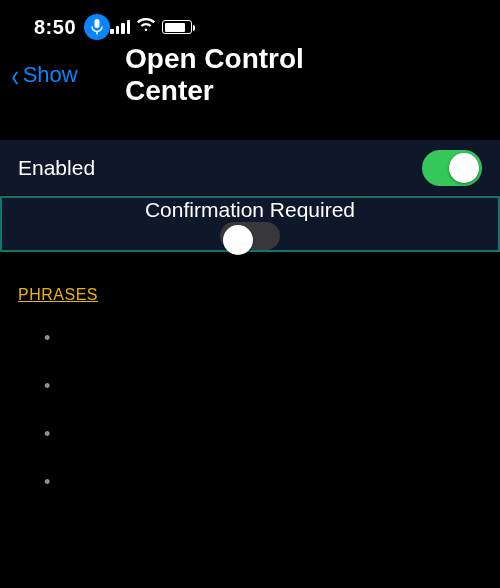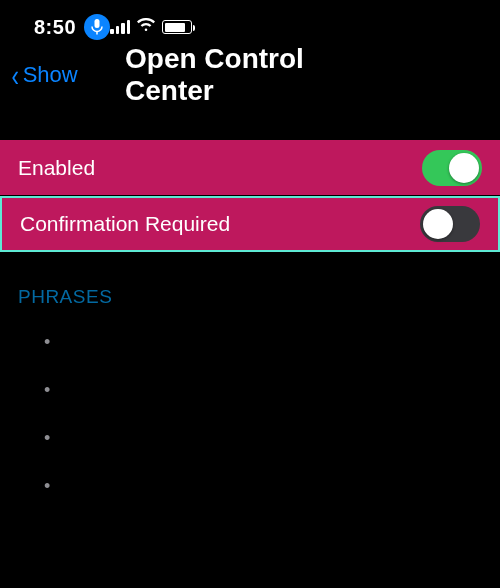--- a/index.html
+++ b/index.html
@@ -13,28 +13,28 @@
   .bars span { width: 3.5px; background: #fff; border-radius: 1px; display: block; }
   .bars span:nth-child(1){height:5px} .bars span:nth-child(2){height:8px} .bars span:nth-child(3){height:11px} .bars span:nth-child(4){height:14px}
   .battery { width: 30px; height: 14px; border: 1.5px solid #fff; border-radius: 3px; position: relative; display: flex; align-items: center; padding: 1.5px; }
   .battery::after { content:""; position:absolute; right:-4px; top:4px; width:2.5px; height:6px; background:#fff; border-radius:0 2px 2px 0; }
   .battery .fill { background:#fff; height:100%; width:80%; border-radius:1px; }
   .nav-bar { display: flex; align-items: center; padding: 12px 10px 22px 10px; position: relative; }
   .back-btn { display: flex; align-items: center; color: #0a84ff; font-size: 22px; gap: 2px; }
   .back-btn .chev { font-size: 32px; line-height: 0; transform: scaleX(0.7); }
   .nav-title { position: absolute; left: 50%; transform: translateX(-50%); font-size: 28px; font-weight: 600; }
   .spacer { height: 30px; }
-  .cell { display:flex; align-items:center; justify-content:space-between; padding: 0 18px; height: 56px; background:#be185d; border-bottom: 0.5px solid #000; }
+  .cell { display:flex; align-items:center; justify-content:space-between; padding: 0 18px; height: 56px; background:#0f172a; border-bottom: 0.5px solid #000; }
   .cell .label { font-size: 21px; font-weight: 400; }
   .switch { width: 60px; height: 36px; border-radius: 18px; position: relative; }
   .switch .knob { position:absolute; top:3px; width:30px; height:30px; border-radius:50%; background:#fff; box-shadow: 0 1px 3px rgba(0,0,0,0.4); }
   .switch.on { background:#34c759; } .switch.on .knob { right:3px; }
   .switch.off { background:#39393d; } .switch.off .knob { left:3px; }
-  .highlight { border: 2px solid #5eead4; }
-  .section-header { color:#0369a1; font-size:19px; letter-spacing:0.5px; padding: 34px 18px 10px 18px; }
+  .highlight { border: 2px solid #0f766e; flex-direction: column; }
+  .section-header { color:#eab308; font-size:16px; letter-spacing:0.5px; padding: 34px 18px 10px 18px; text-decoration: underline; }
   .phrases { padding: 0 18px; }
   .phrase-item { display:flex; align-items:center; gap:14px; padding: 15px 0 15px 26px; font-size:19px; }
   .bullet { color:#8e8e93; font-size:18px; line-height:1; }
 </style>
 </head>
 <body>
 
 <div class="status-bar">
   <div class="status-left">
     <span class="time">8:50</span>

